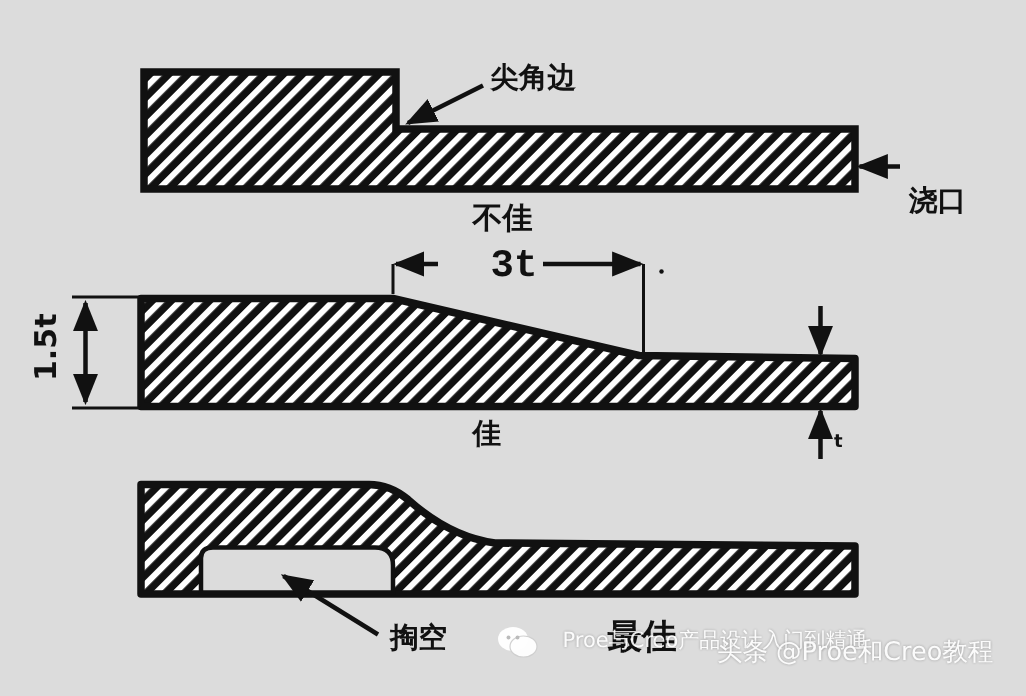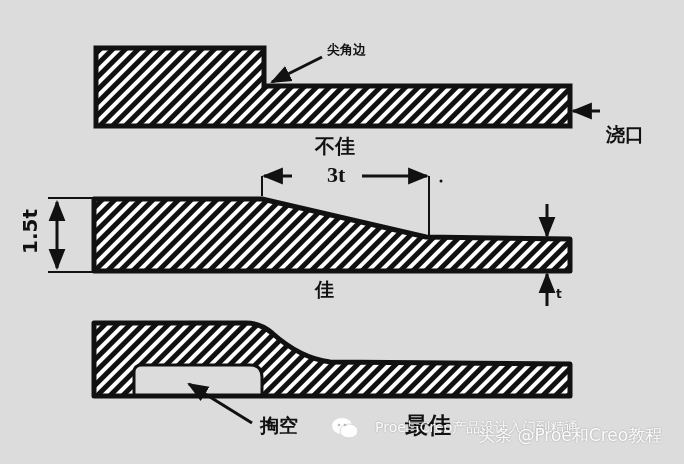--- a/index.html
+++ b/index.html
@@ -70,26 +70,26 @@
     <line x1="547" y1="306" x2="547" y2="274" stroke="#111" stroke-width="3" marker-end="url(#arrow)"></line>
   </g>
 
   <g>
     <path d="M94,323 L246,323 Q260,323 272,333 Q300,358 330,362 L570,364 L570,396 L94,396 Z" fill="url(#hatch)" stroke="#111" stroke-width="5" stroke-linejoin="round"></path>
     <path d="M134,395 L134,372 Q134,365 142,365 L250,365 Q262,365 262,377 L262,395 Z" fill="#dcdcdc" stroke="#111" stroke-width="3"></path>
     <line x1="252" y1="423" x2="189" y2="384" stroke="#111" stroke-width="3" marker-end="url(#arrow)"></line>
   </g>
 </svg>
 
-<div class="label" style="left:327px; top:43px; font-size:13px;font-family:Liberation Serif, serif;">尖角边</div>
+<div class="label" style="left:327px; top:43px; font-size:19px;font-family:Liberation Serif, serif;">尖角边</div>
 <div class="label" style="left:606px; top:101px; font-size:19px;margin-top:24px;">浇口</div>
 <div class="label" style="left:315px; top:136px; font-size:20px;font-family:Liberation Serif, serif;">不佳</div>
 
 <div class="label" style="left:8px; top:222px; font-size:20px; transform: rotate(-90deg); transform-origin: center; width:44px; text-align:center;">1.5t</div>
-<div class="label" style="left:327px; top:164px; font-size:22px; font-family:Liberation Serif, serif;">3t</div>
+<div class="label" style="left:327px; top:164px; font-size:26px; font-family:Liberation Mono, monospace;">3t</div>
 <div class="label" style="left:556px; top:288px; font-size:12px;">t</div>
 <div class="label" style="left:315px; top:280px; font-size:19px;">佳</div>
 
 <div class="label" style="left:260px; top:416px; font-size:19px;">掏空</div>
 <div class="label" style="left:405px; top:414px; font-size:23px;">最佳</div>
 
 <svg class="wm-icon" style="left:330px; top:416px;" viewBox="0 0 30 24">
   <ellipse cx="12" cy="10" rx="10" ry="8" fill="#ffffff" opacity="0.95"></ellipse>
   <ellipse cx="19" cy="15" rx="9" ry="7" fill="#ffffff" opacity="0.95" stroke="#cfcfcf" stroke-width="0.8"></ellipse>
   <circle cx="9" cy="9" r="1.3" fill="#bbb"></circle>

